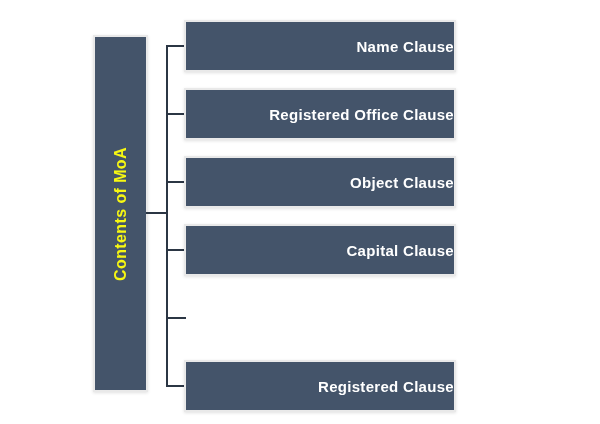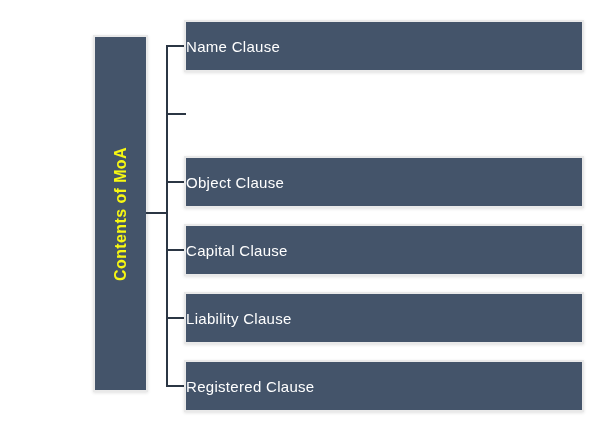--- a/index.html
+++ b/index.html
@@ -11,24 +11,24 @@
     position:absolute;left:93px;top:35px;width:55px;height:357px;
     background:#44546A;border:2px solid #E9E9E9;box-sizing:border-box;
     display:flex;align-items:center;justify-content:center;
     box-shadow:0 1px 3px rgba(0,0,0,.12);
   }
   .title-text{
     transform:rotate(-90deg);white-space:nowrap;
     color:#F7F712;font-weight:bold;font-size:16px;letter-spacing:.4px;
   }
   .clause{
-    position:absolute;left:184px;width:400px;height:52px;
+    position:absolute;left:184px;width:272px;height:52px;
     background:#44546A;border:2px solid #E9E9E9;box-sizing:border-box;
-    display:flex;align-items:center;justify-content:flex-start;
-    color:#FFFFFF;font-weight:normal;font-size:15px;letter-spacing:.3px;
+    display:flex;align-items:center;justify-content:flex-end;
+    color:#FFFFFF;font-weight:bold;font-size:15px;letter-spacing:.3px;
     box-shadow:0 1px 3px rgba(0,0,0,.12);
   }
   .c1{top:20px}.c2{top:88px}.c3{top:156px}.c4{top:224px}.c5{top:292px}.c6{top:360px}
   .line{position:absolute;background:#2B3644;}
   .trunk{left:166px;top:45px;width:2px;height:342px;}
   .root-stub{left:146px;top:212px;width:21px;height:2px;}
   .stub{left:167px;width:19px;height:2px;}
   .s1{top:45px}.s2{top:113px}.s3{top:181px}.s4{top:249px}.s5{top:317px}.s6{top:385px}
 </style>
 </head>
@@ -45,26 +45,26 @@
   <div class="line stub s1"></div>
   <div class="line stub s2"></div>
   <div class="line stub s3"></div>
   <div class="line stub s4"></div>
   <div class="line stub s5"></div>
   <div class="line stub s6"></div>
 
   <div class="clause c1">
     <span>Name Clause</span>
   </div>
+  <div class="clause c2">
+    <span>Registered Office Clause</span>
+  </div>
   <div class="clause c4">
     <span>Capital Clause</span>
   </div>
   <div class="clause c3">
     <span>Object Clause</span>
-  </div>
-  <div class="clause c5">
-    <span>Liability Clause</span>
   </div>
   <div class="clause c6">
     <span>Registered Clause</span>
   </div>
 
 </div>
 
 </body></html>

